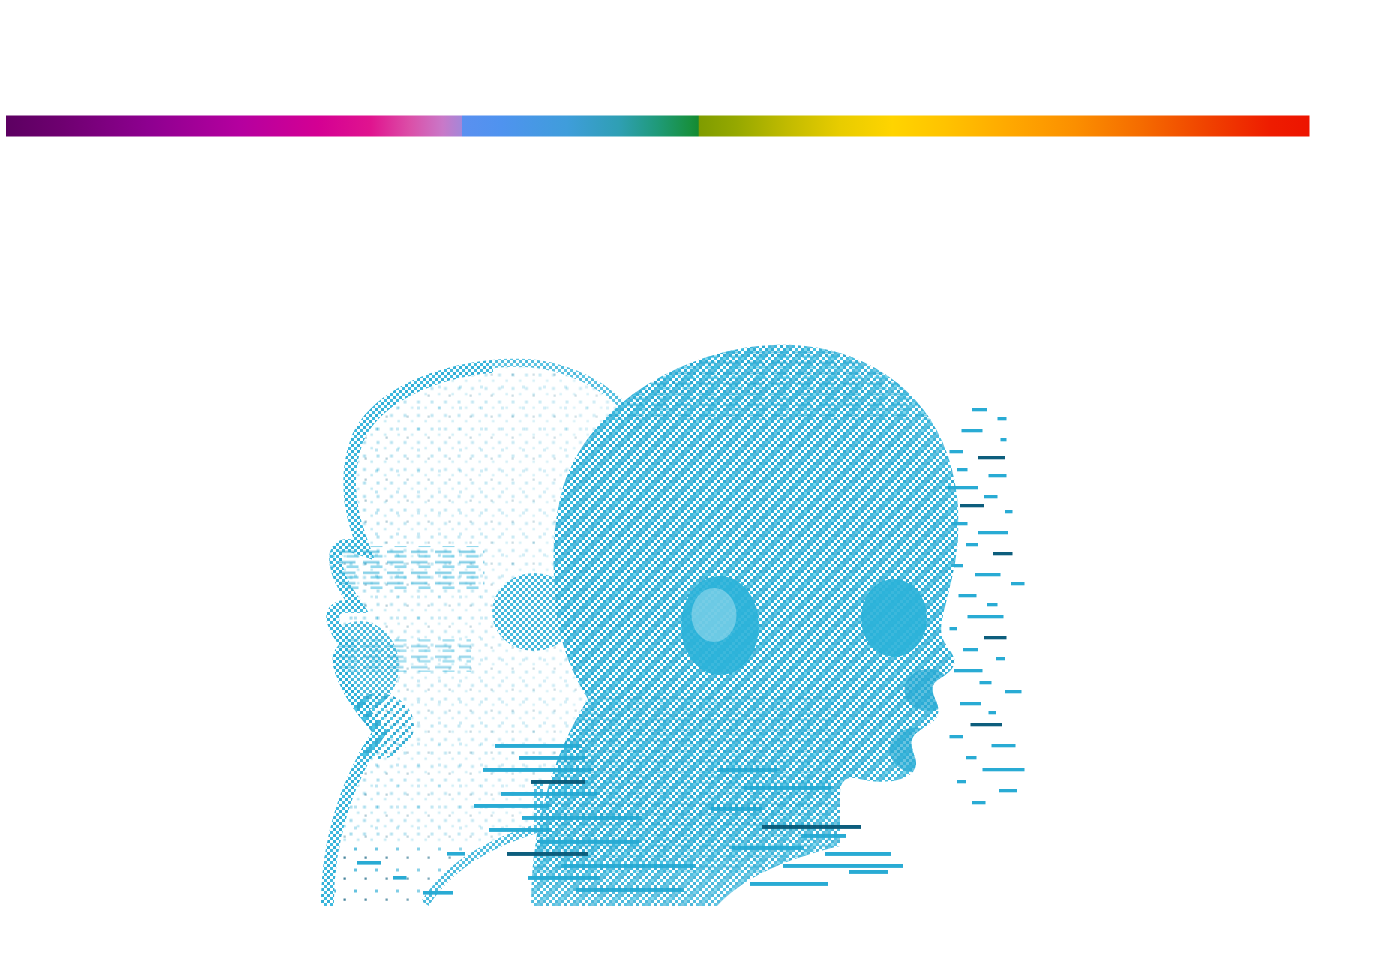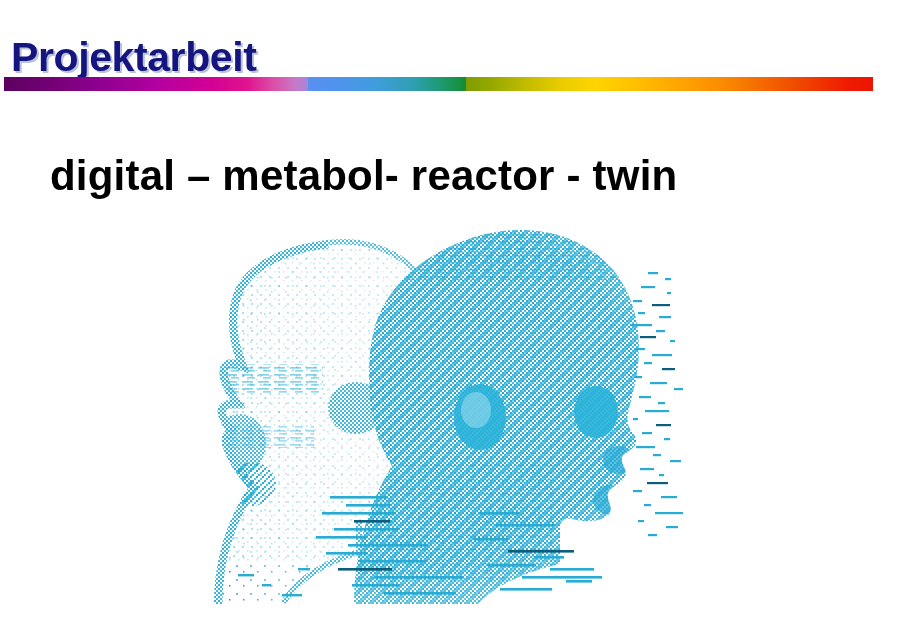--- a/index.html
+++ b/index.html
@@ -100,25 +100,23 @@
     display: block;
     width: 100%;
     height: 100%;
   }
 </style>
 </head>
 <body>
 
 <div class="slide">
 
-  <h1 class="slide-title">Projektarbeit</h1>
 
   <div class="rainbow-bar"></div>
 
-  <h2 class="slide-subtitle">digital – metabol- reactor - twin</h2>
 
   <div class="artwork">
     <svg viewBox="0 0 528 392" xmlns="http://www.w3.org/2000/svg">
       <defs>
 
         <clipPath id="clipLeftHead">
           <path d="M150,28
                    C 196,22 242,44 258,86
                    C 268,112 266,140 260,164
                    C 254,188 248,204 250,214

